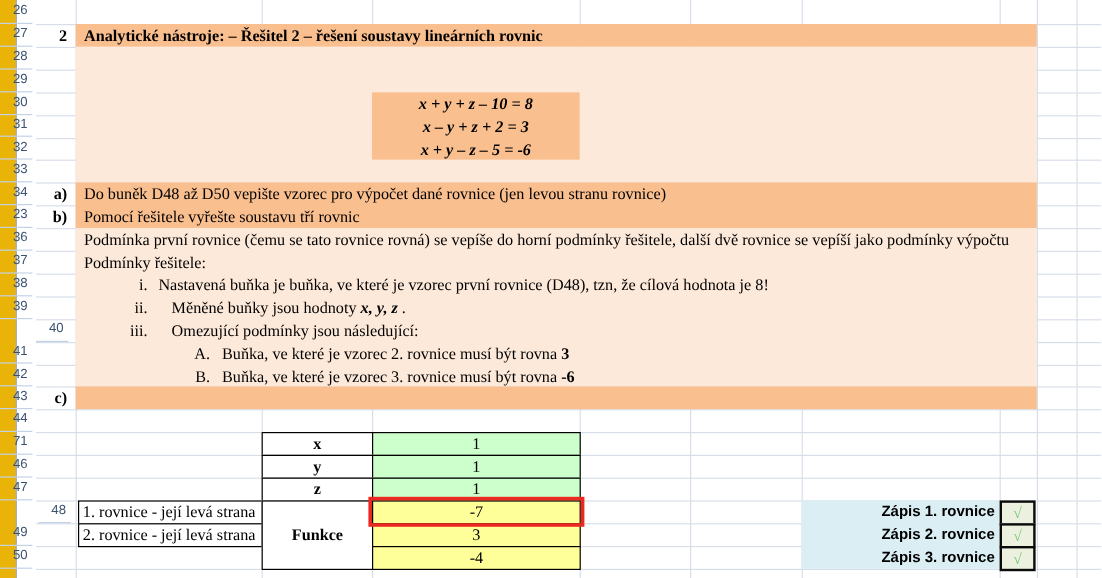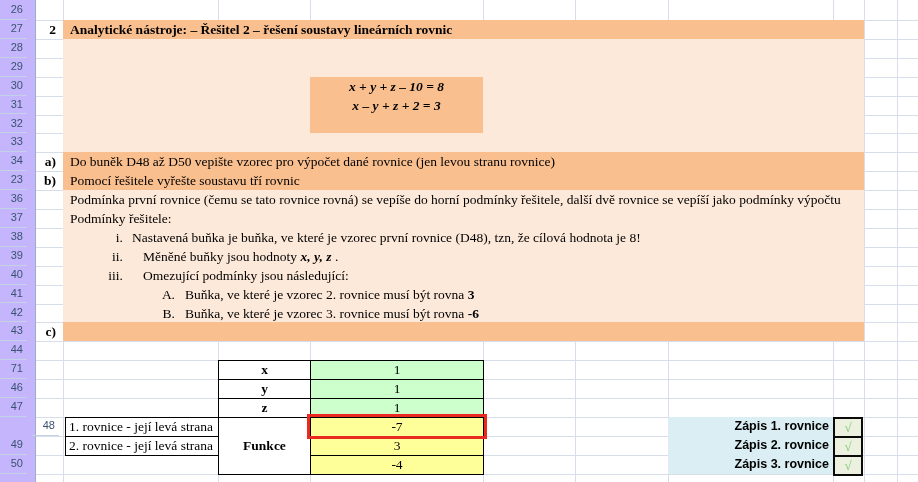--- a/index.html
+++ b/index.html
@@ -3,21 +3,21 @@
 <meta charset="utf-8">
 <style>
   html,body{margin:0;padding:0;background:#fff;}
   .sheet{position:relative;width:918px;height:482px;background:#fff;overflow:hidden;
          font-family:"Liberation Serif",serif;color:#000;}
   
   .vline{position:absolute;top:0;bottom:0;width:1px;background:#D7DEE9;z-index:1;}
   .hlines{position:absolute;inset:0;z-index:1;}
   .hline{position:absolute;left:30px;right:0;height:1px;background:#D7DEE9;}
   
-  .rowhdr{position:absolute;left:0;top:0;width:36px;height:482px;background:#c4b5fd;
+  .rowhdr{position:absolute;left:0;top:0;width:14px;height:482px;background:#eab308;
           border-right:1px solid #9AAEC9;z-index:5;box-sizing:border-box;}
   .rownum{position:absolute;left:0;width:23px;text-align:right;color:#3B5371;
           font:11px "Liberation Sans",sans-serif;border-bottom:1px solid #C4D2E5;
           padding-right:4px;box-sizing:content-box;}
   
   .fill{position:absolute;z-index:2;}
   .dark{background:#FABF8F;}
   .light{background:#FDE9D9;}
   .blue{background:#DAEEF3;}
   
@@ -93,20 +93,21 @@
 
   <div class="txt colA" style="top:20px">2</div>
   <div class="txt colA" style="top:152.3px">a)</div>
   <div class="txt colA" style="top:171.2px">b)</div>
   <div class="txt colA" style="top:322.4px">c)</div>
 
   <div class="txt b" style="left:70px;top:20px">Analytické nástroje: – Řešitel 2 – řešení soustavy lineárních rovnic</div>
 
   <div class="txt eq" style="top:76.7px">x + y + z – 10 = 8</div>
   <div class="txt eq" style="top:95.6px">x – y + z + 2 = 3</div>
+  <div class="txt eq" style="top:114.5px">x + y – z – 5 = -6</div>
 
   <div class="txt" style="left:70px;top:152.3px">Do buněk D48 až D50 vepište vzorec pro výpočet dané rovnice (jen levou stranu rovnice)</div>
   <div class="txt" style="left:70px;top:171.2px">Pomocí řešitele vyřešte soustavu tří rovnic</div>
   <div class="txt" style="left:70px;top:190.1px">Podmínka první rovnice (čemu se tato rovnice rovná) se vepíše do horní podmínky řešitele, další dvě rovnice se vepíší jako podmínky výpočtu</div>
   <div class="txt" style="left:70px;top:209px">Podmínky řešitele:</div>
 
   <div class="marker" style="top:227.9px">i.</div>
   <div class="txt" style="left:132px;top:227.9px">Nastavená buňka je buňka, ve které je vzorec první rovnice (D48), tzn, že cílová hodnota je 8!</div>
 
   <div class="marker" style="top:246.8px">ii.</div>
@@ -156,21 +157,21 @@
       <div class="rownum" style="top: 76.7px; height: 17.9px; line-height: 17.9px;">30</div>
       <div class="rownum" style="top: 95.6px; height: 17.9px; line-height: 17.9px;">31</div>
       <div class="rownum" style="top: 114.5px; height: 17.9px; line-height: 17.9px;">32</div>
       <div class="rownum" style="top: 133.4px; height: 17.9px; line-height: 17.9px;">33</div>
       <div class="rownum" style="top: 152.3px; height: 17.9px; line-height: 17.9px;">34</div>
       <div class="rownum" style="top: 171.2px; height: 17.9px; line-height: 17.9px;">23</div>
       <div class="rownum" style="top: 190.1px; height: 17.9px; line-height: 17.9px;">36</div>
       <div class="rownum" style="top: 209px; height: 17.9px; line-height: 17.9px;">37</div>
       <div class="rownum" style="top: 227.9px; height: 17.9px; line-height: 17.9px;">38</div>
       <div class="rownum" style="top: 246.8px; height: 17.9px; line-height: 17.9px;">39</div>
-      <div class="rownum" style="top: 265.7px; height: 17.9px; line-height: 17.9px;">40</div>
+      <div class="rownum" style="top: 265.7px; height: 17.9px; line-height: 17.9px; margin-left: 30px;">40</div>
       <div class="rownum" style="top: 284.6px; height: 17.9px; line-height: 17.9px;">41</div>
       <div class="rownum" style="top: 303.5px; height: 17.9px; line-height: 17.9px;">42</div>
       <div class="rownum" style="top: 322.4px; height: 17.9px; line-height: 17.9px;">43</div>
       <div class="rownum" style="top: 341.3px; height: 17.9px; line-height: 17.9px;">44</div>
       <div class="rownum" style="top: 360.2px; height: 17.9px; line-height: 17.9px;">71</div>
       <div class="rownum" style="top: 379.1px; height: 17.9px; line-height: 17.9px;">46</div>
       <div class="rownum" style="top: 398px; height: 17.9px; line-height: 17.9px;">47</div>
       <div class="rownum" style="top: 416.9px; height: 17.9px; line-height: 17.9px; margin-left: 32px;">48</div>
       <div class="rownum" style="top: 435.8px; height: 17.9px; line-height: 17.9px;">49</div>
       <div class="rownum" style="top: 454.7px; height: 17.9px; line-height: 17.9px;">50</div>

